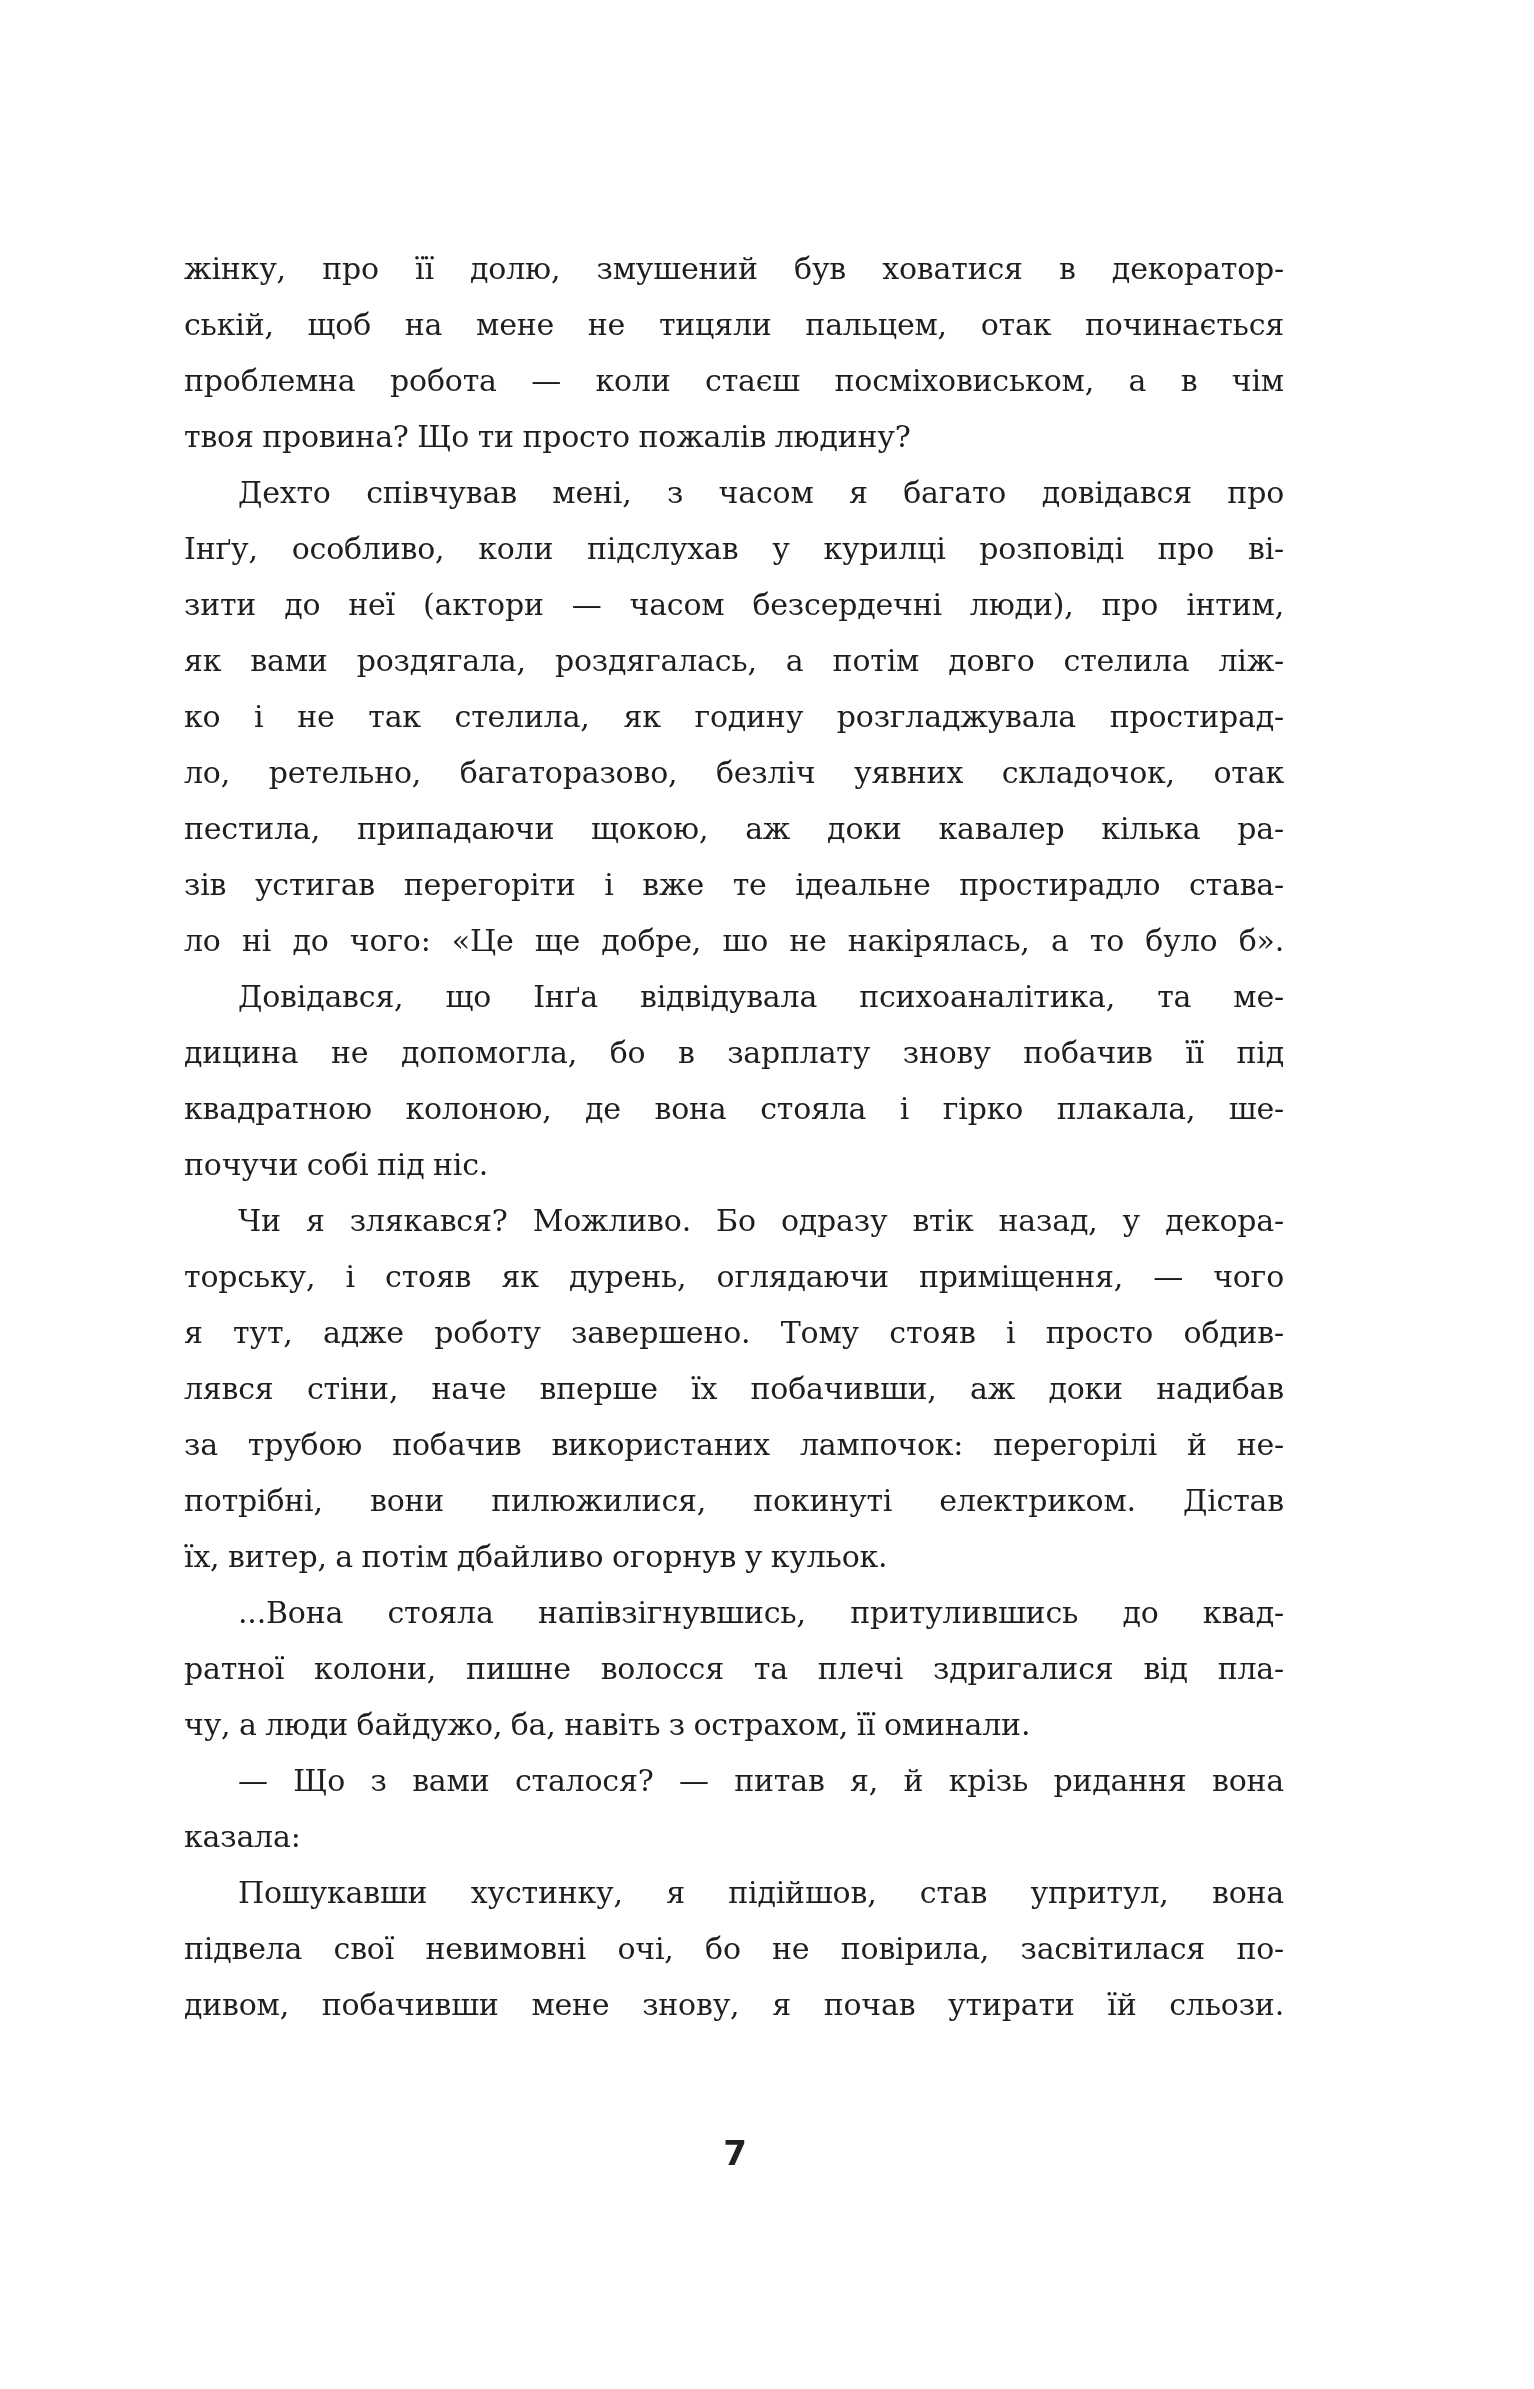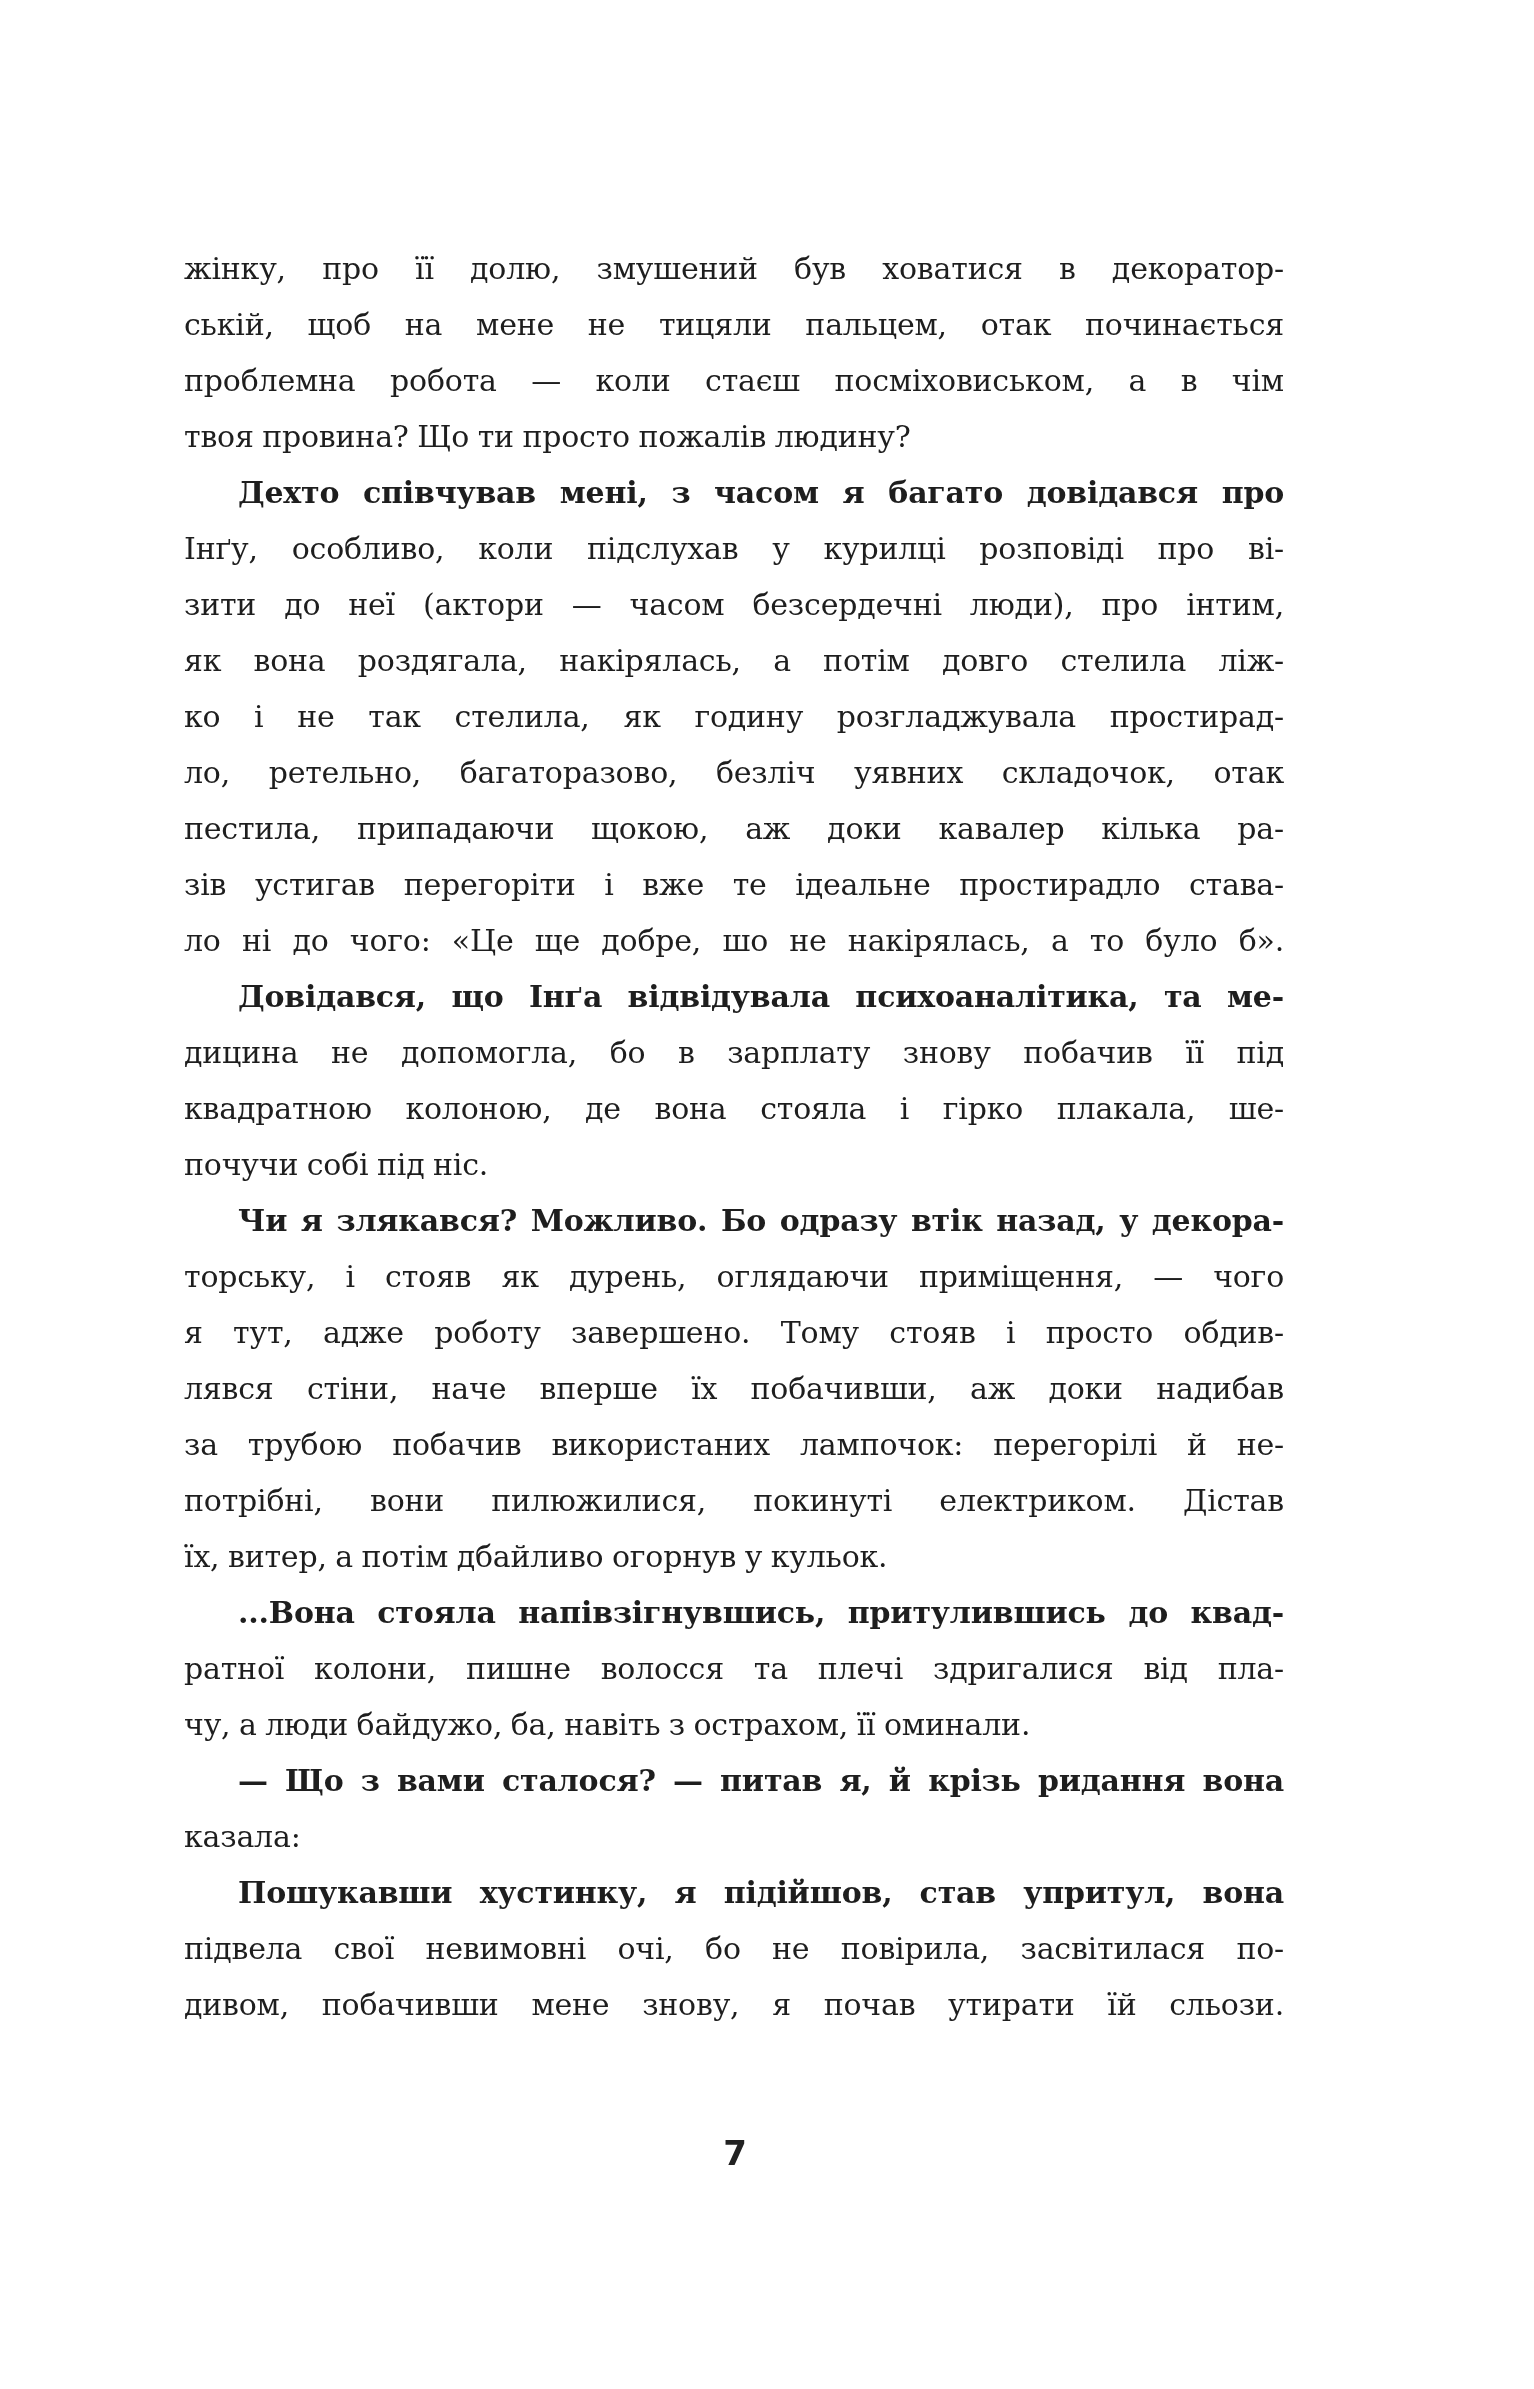--- a/index.html
+++ b/index.html
@@ -33,21 +33,21 @@
   }
   .line {
     display: block;
     height: 56px;
     line-height: 56px;
     text-align: justify;
     text-align-last: justify;
     white-space: normal;
     overflow: visible;
   }
-  .line.indent { padding-left: 54px; font-weight: bold; }
+  .line.indent { padding-left: 54px; }
   .line.last { text-align: right; text-align-last: left; }
   .page-number {
     position: absolute;
     left: 687px;
     width: 96px;
     top: 2133px;
     text-align: center;
     font-family: "DejaVu Sans", sans-serif;
     font-weight: bold;
     font-size: 34px;
@@ -65,21 +65,21 @@
       <span class="line">жінку, про її долю, змушений був ховатися в декоратор-</span>
       <span class="line">ській, щоб на мене не тицяли пальцем, отак починається</span>
       <span class="line">проблемна робота — коли стаєш посміховиськом, а в чім</span>
       <span class="line last">твоя провина? Що ти просто пожалів людину?</span>
     </div>
 
     <div>
       <span class="line indent">Дехто співчував мені, з часом я багато довідався про</span>
       <span class="line">Інґу, особливо, коли підслухав у курилці розповіді про ві-</span>
       <span class="line">зити до неї (актори — часом безсердечні люди), про інтим,</span>
-      <span class="line">як вона роздягала, накірялась, а потім довго стелила ліж-</span>
+      <span class="line">як вами роздягала, роздягалась, а потім довго стелила ліж-</span>
       <span class="line">ко і не так стелила, як годину розгладжувала простирад-</span>
       <span class="line">ло, ретельно, багаторазово, безліч уявних складочок, отак</span>
       <span class="line">пестила, припадаючи щокою, аж доки кавалер кілька ра-</span>
       <span class="line">зів устигав перегоріти і вже те ідеальне простирадло става-</span>
       <span class="line">ло ні до чого: «Це ще добре, шо не накірялась, а то було б».</span>
     </div>
 
     <div>
       <span class="line indent">Довідався, що Інґа відвідувала психоаналітика, та ме-</span>
       <span class="line">дицина не допомогла, бо в зарплату знову побачив її під</span>

